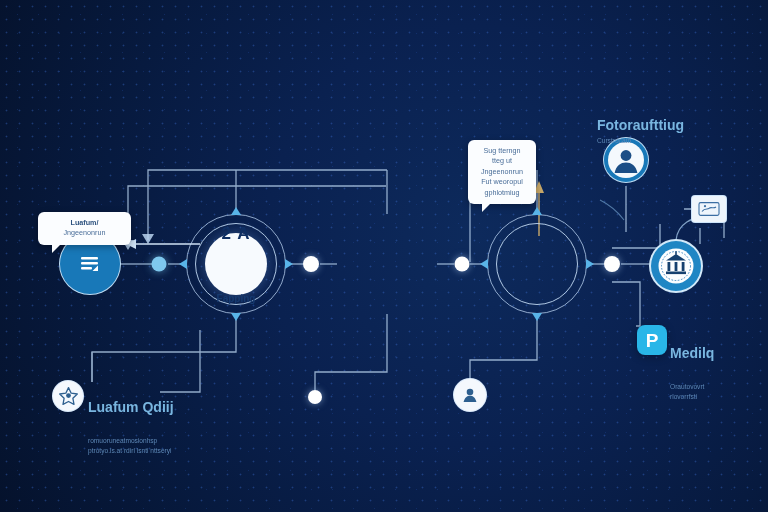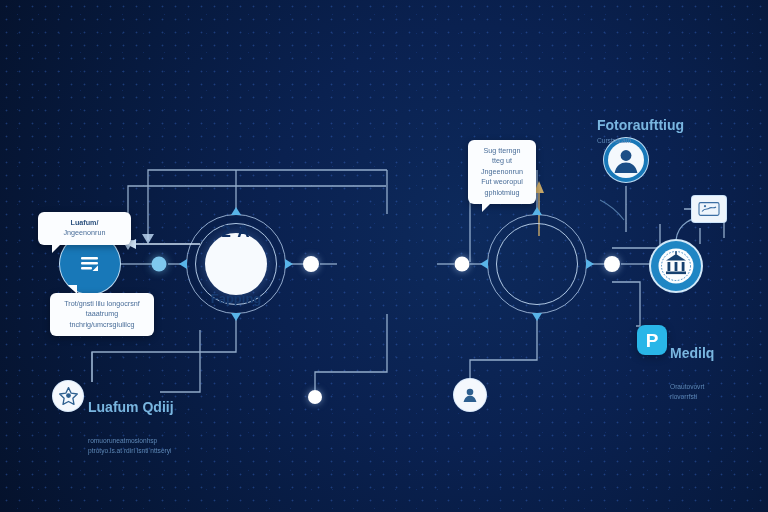--- a/index.html
+++ b/index.html
@@ -77,21 +77,21 @@
   }
   .node .core .num {
     color: #0f2f63;
     font-size: 17px;
     font-weight: 700;
     letter-spacing: 1px;
     line-height: 1;
   }
   .node .core .cap {
     color: #163a70;
-    font-size: 13px;
+    font-size: 10px;
     font-weight: 600;
     margin-top: 4px;
     line-height: 1;
     white-space: nowrap;
   }
   
   .nub {
     position: absolute;
     width: 0; height: 0;
     border-style: solid;
@@ -361,25 +361,20 @@
     <div class="apptile" style="left:652px; top:340px;">
       <span class="glyph">P</span>
     </div>
 
     <div class="bubble" style="left:38px; top:196px; width:93px;margin-top:16px;">
       <span class="btxt">Luafum/</span>
       <span class="btxt sub">Jngeenonrun</span>
       <span class="tail bl"></span>
     </div>
 
-    <div class="bubble" style="left:50px; top:293px; width:104px;">
-      <span class="btxt sub">Trot/gnsti lilu longocrsnf</span>
-      <span class="btxt sub">taaatrumg tnchrig/umcrsgiulilcg</span>
-      <span class="tail tl"></span>
-    </div>
 
     <div class="bubble" style="left:468px; top:140px; width:68px;">
       <span class="btxt sub">Sug tterngn tteg ut</span>
       <span class="btxt sub">Jngeenonrun Fut weoropul</span>
       <span class="btxt sub">gphlotmiug</span>
       <span class="tail bl"></span>
     </div>
 
     <div class="caption" style="left:597px; top:116px; width:80px;">
       <span class="ctitle">Fotoraufttiug</span>

